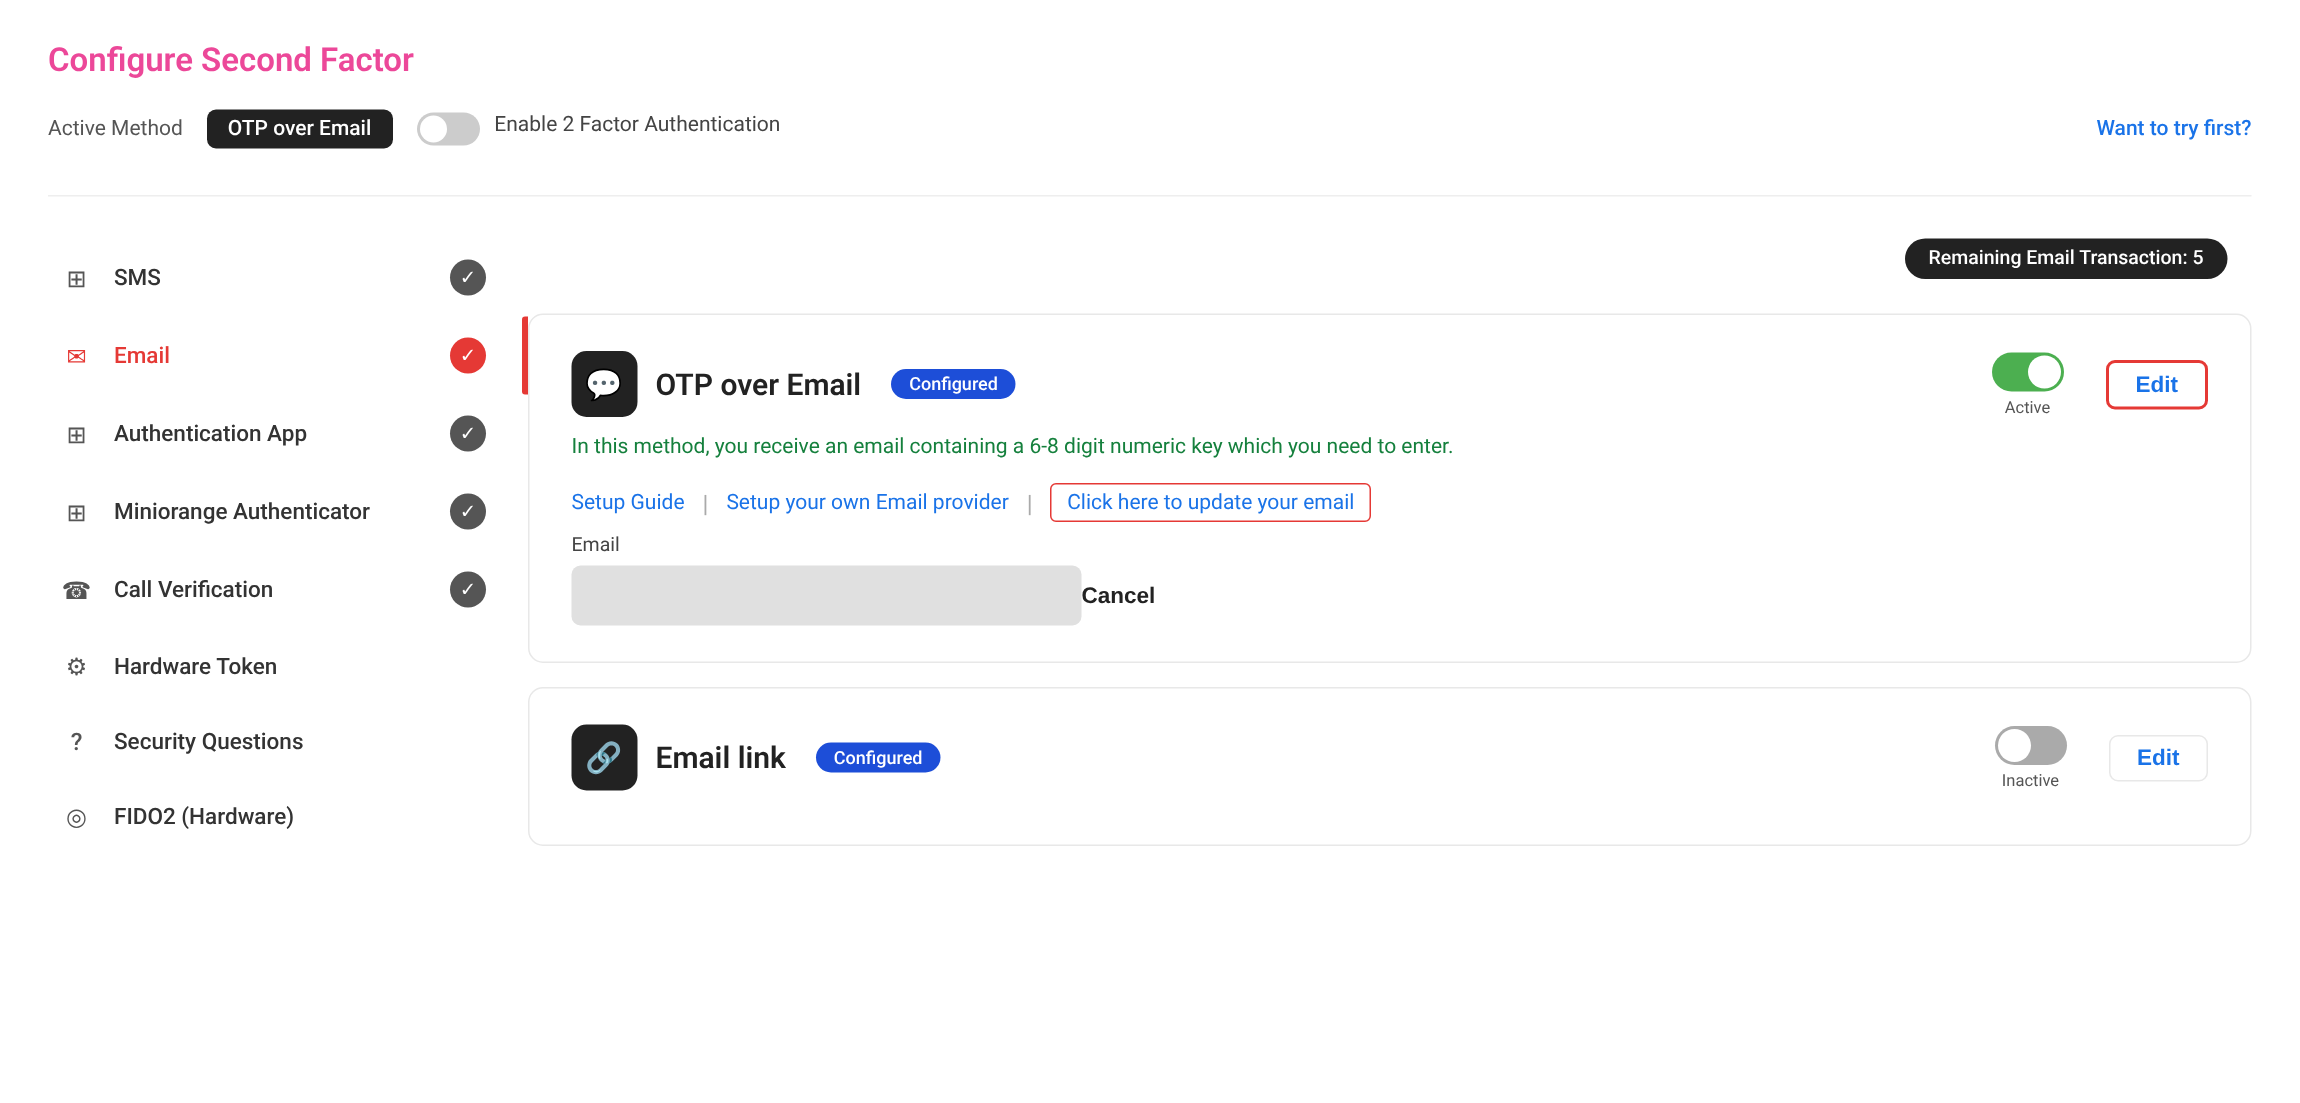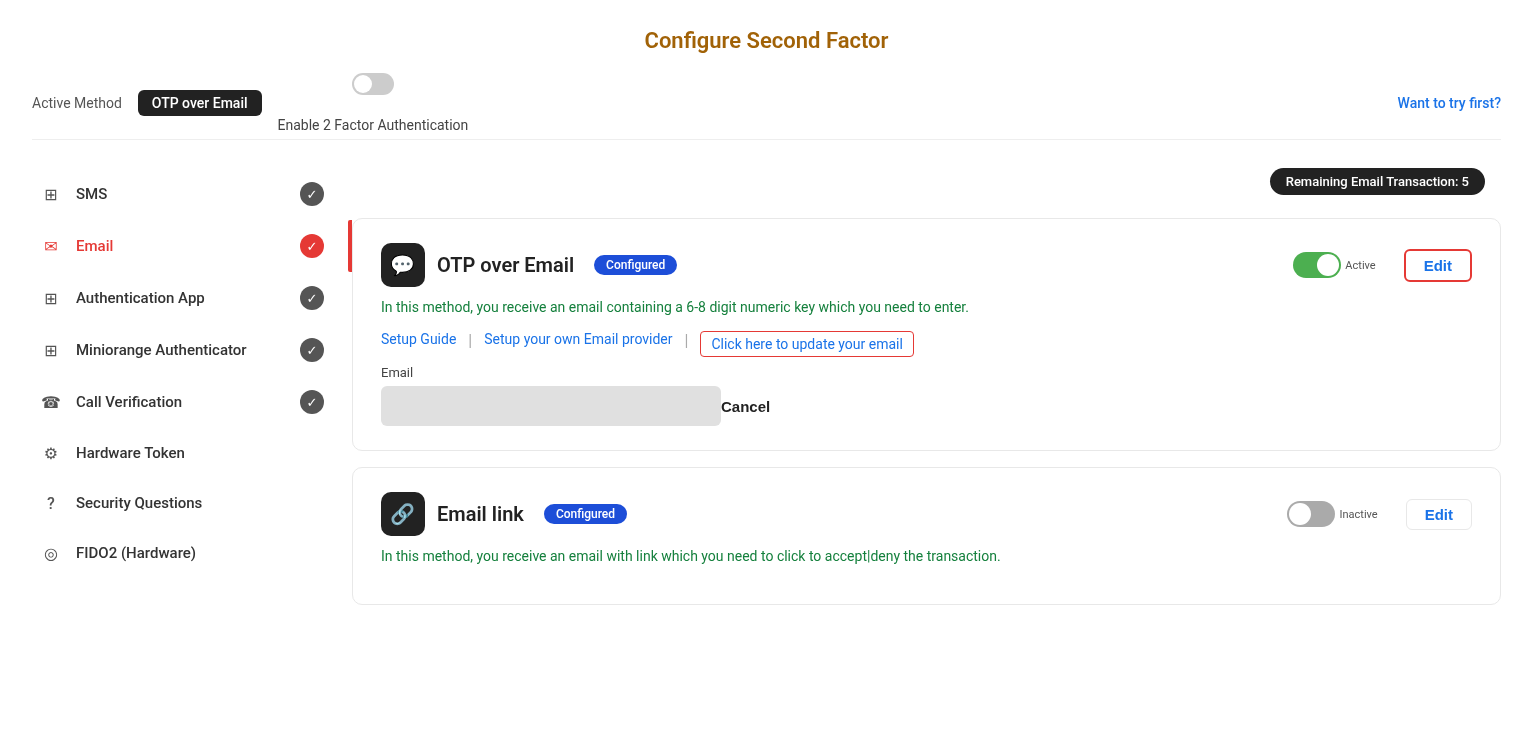--- a/index.html
+++ b/index.html
@@ -12,53 +12,51 @@
 
     .page-wrapper {
       background: #fff;
       min-height: 735px;
       padding: 28px 32px;
     }
 
     .page-title {
       font-size: 22px;
       font-weight: 600;
-      color: #a16207;
+      color: #ec4899;
       margin-bottom: 20px;
-      text-align: center;
     }
 
     .header-bar {
       display: flex;
       align-items: center;
       gap: 16px;
       margin-bottom: 28px;
-      padding-bottom: 6px;
+      padding-bottom: 31px;
       border-bottom: 1px solid #eee;
     }
 
     .active-method-label {
       font-size: 14px;
       color: #555;
     }
 
     .method-badge {
       background: #222;
       color: #fff;
       border-radius: 6px;
       padding: 5px 14px;
       font-size: 14px;
       font-weight: 500;
     }
 
     .toggle-group {
       display: flex;
-      align-items: center;
-      gap: 22px;
-      flex-direction: column;
+      align-items: flex-start;
+      gap: 10px;
     }
 
     .toggle-switch {
       width: 42px;
       height: 22px;
       background: #ccc;
       border-radius: 11px;
       position: relative;
       cursor: pointer;
     }
@@ -229,20 +227,21 @@
       border-radius: 12px;
       padding: 3px 12px;
       font-size: 12px;
       font-weight: 500;
       margin-left: 8px;
     }
 
     .method-card-toggle-area {
       margin-left: auto;
       display: flex;
+      flex-direction: column;
       align-items: center;
       gap: 4px;
     }
 
     .toggle-switch-green {
       width: 48px;
       height: 26px;
       background: #4caf50;
       border-radius: 13px;
       position: relative;
@@ -296,20 +295,21 @@
     }
 
     .method-description {
       font-size: 14px;
       color: #15803d;
       margin-bottom: 16px;
     }
 
     .links-row {
       display: flex;
+      align-items: center;
       gap: 0;
       margin-bottom: 4px;
     }
 
     .link-item {
       color: #1a73e8;
       font-size: 14px;
       cursor: pointer;
       text-decoration: none;
     }
@@ -518,19 +518,18 @@
 
           <div class="method-card-toggle-area">
             <div class="toggle-switch-gray">
               <div class="knob"></div>
             </div>
             <span class="toggle-status-label">Inactive</span>
           </div>
           <button class="edit-button" style="border-color:#e8e8e8; border-width:1px;">Edit</button>
         </div>
 
-        <p class="method-description">In this method, you receive an email with link which you need to click to accept|deny the transaction.</p>
 
       </div>
 
     </div>
   </div>
 </div>
 
 </body></html>

